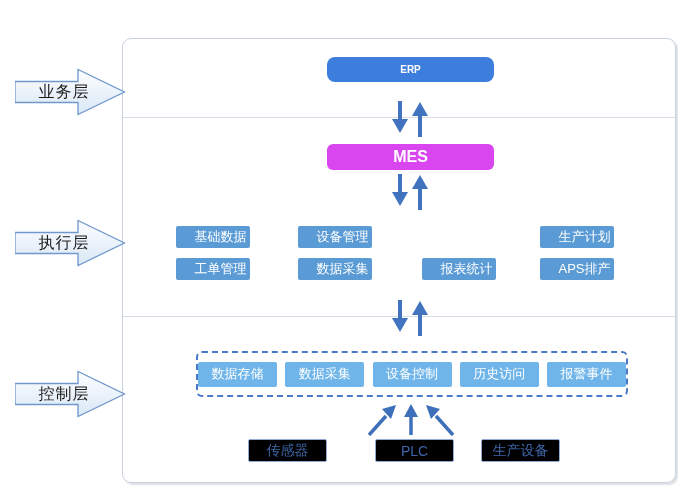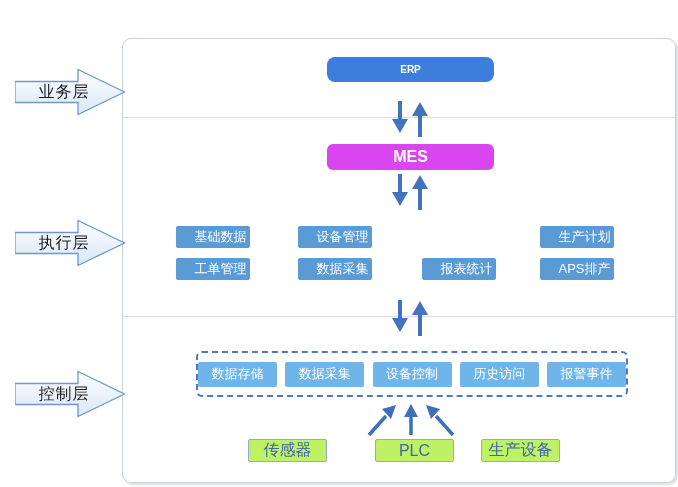--- a/index.html
+++ b/index.html
@@ -46,22 +46,22 @@
   .scada-group { position:absolute; left:196px; top:351px; width:432px; height:46px;
                  border:2px dashed #4979C8; border-radius:6px;
                  display:flex; align-items:center; justify-content:space-between; }
   .scada-box { width:79px; height:25px; background:#6FB5E9; border-radius:2px; color:#fff;
                font-size:13px; display:flex; align-items:center; justify-content:center; }
 
   
   .device-links { position:absolute; left:363px; top:404px; width:96px; height:32px; }
 
   
-  .device-box { position:absolute; top:439px; width:79px; height:23px; background:#bef264;
-                border:1px solid #93ABD4; border-radius:2px; color:#3F66A8; font-size:16px;
+  .device-box { position:absolute; top:439px; width:79px; height:23px; background:#000000;
+                border:1px solid #93ABD4; border-radius:2px; color:#3F66A8; font-size:14px;
                 display:flex; align-items:center; justify-content:center; }
   .dev-1 { left:248px; } .dev-2 { left:375px; } .dev-3 { left:481px; }
 </style>
 </head>
 <body>
 
 <div class="canvas">
 
   <svg width="0" height="0" style="position:absolute" aria-hidden="true">
     <defs>

